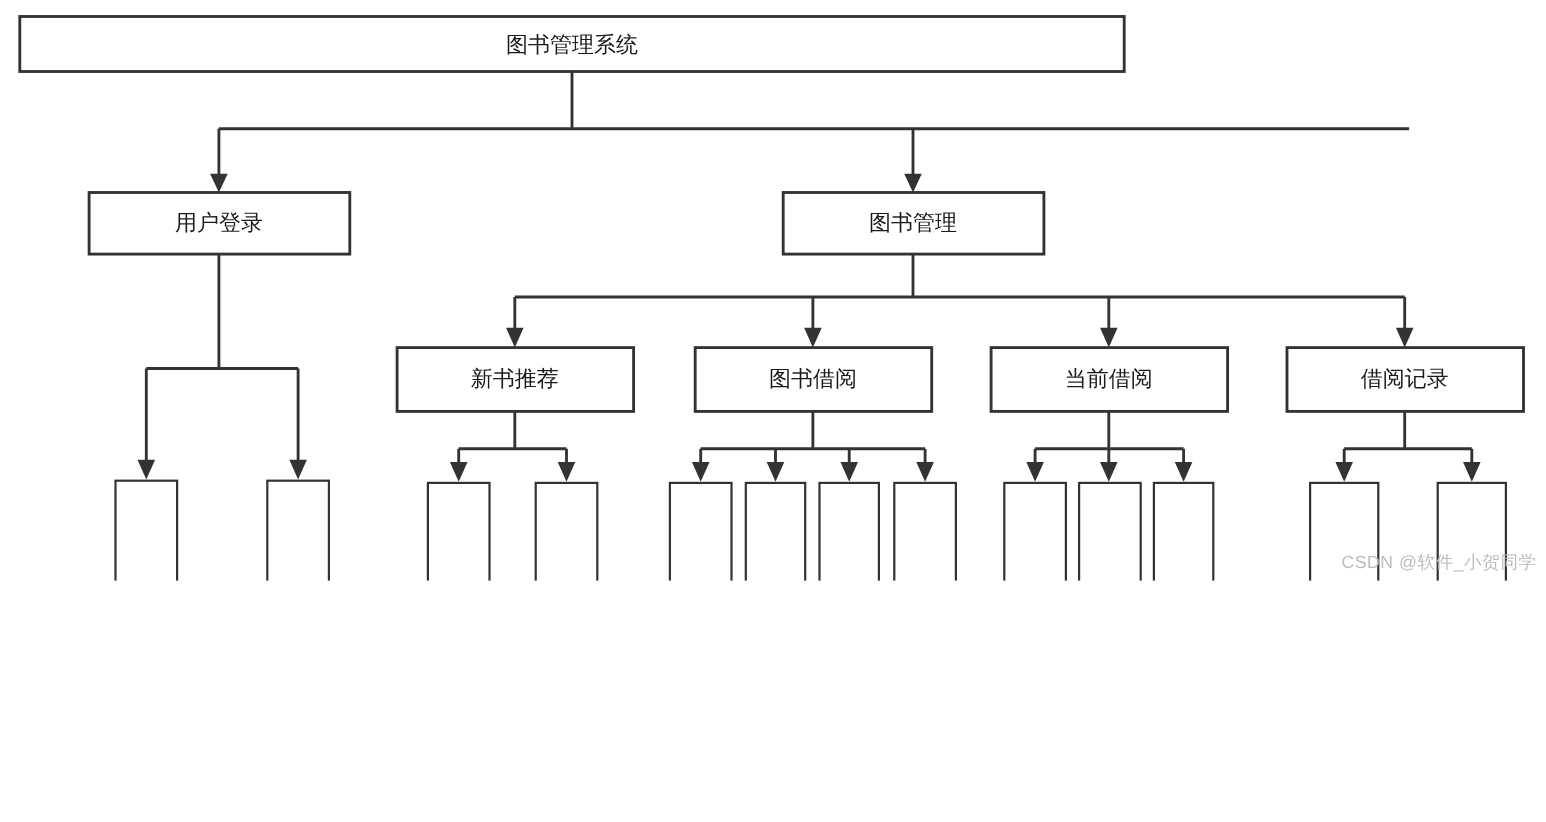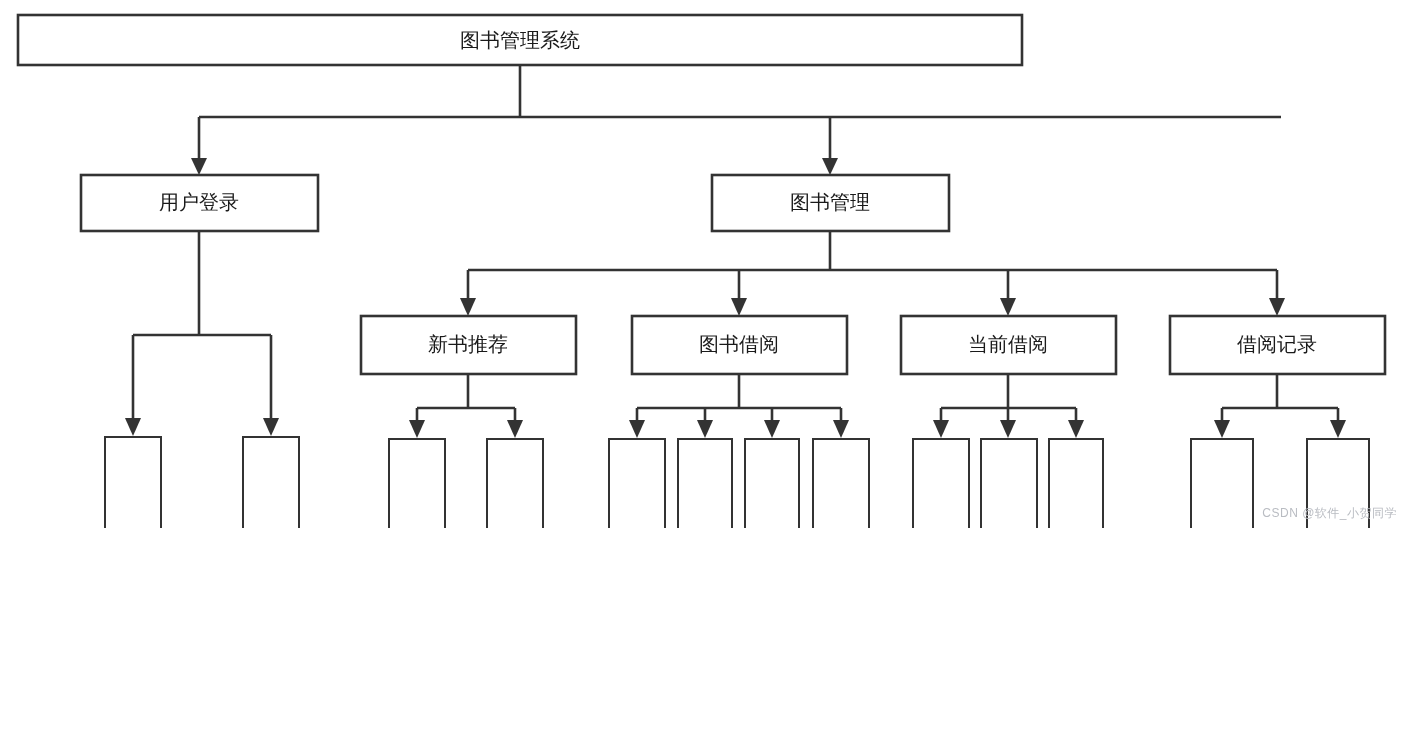--- a/index.html
+++ b/index.html
@@ -46,21 +46,21 @@
     font-size: 20px;
     fill: #1a1a1a;
     text-anchor: middle;
     dominant-baseline: middle;
   }
   .watermark-text {
     position: absolute;
     right: 8px;
     bottom: 6px;
     font-family: "Liberation Sans", "DejaVu Sans", sans-serif;
-    font-size: 12px;
+    font-size: 16px;
     color: #b9bcc2;
     white-space: nowrap;
     letter-spacing: 0.5px;
     pointer-events: none;
   }
   
   .vnode {
     position: absolute;
     background: #ffffff;
     border: 2.6px solid #333333;

